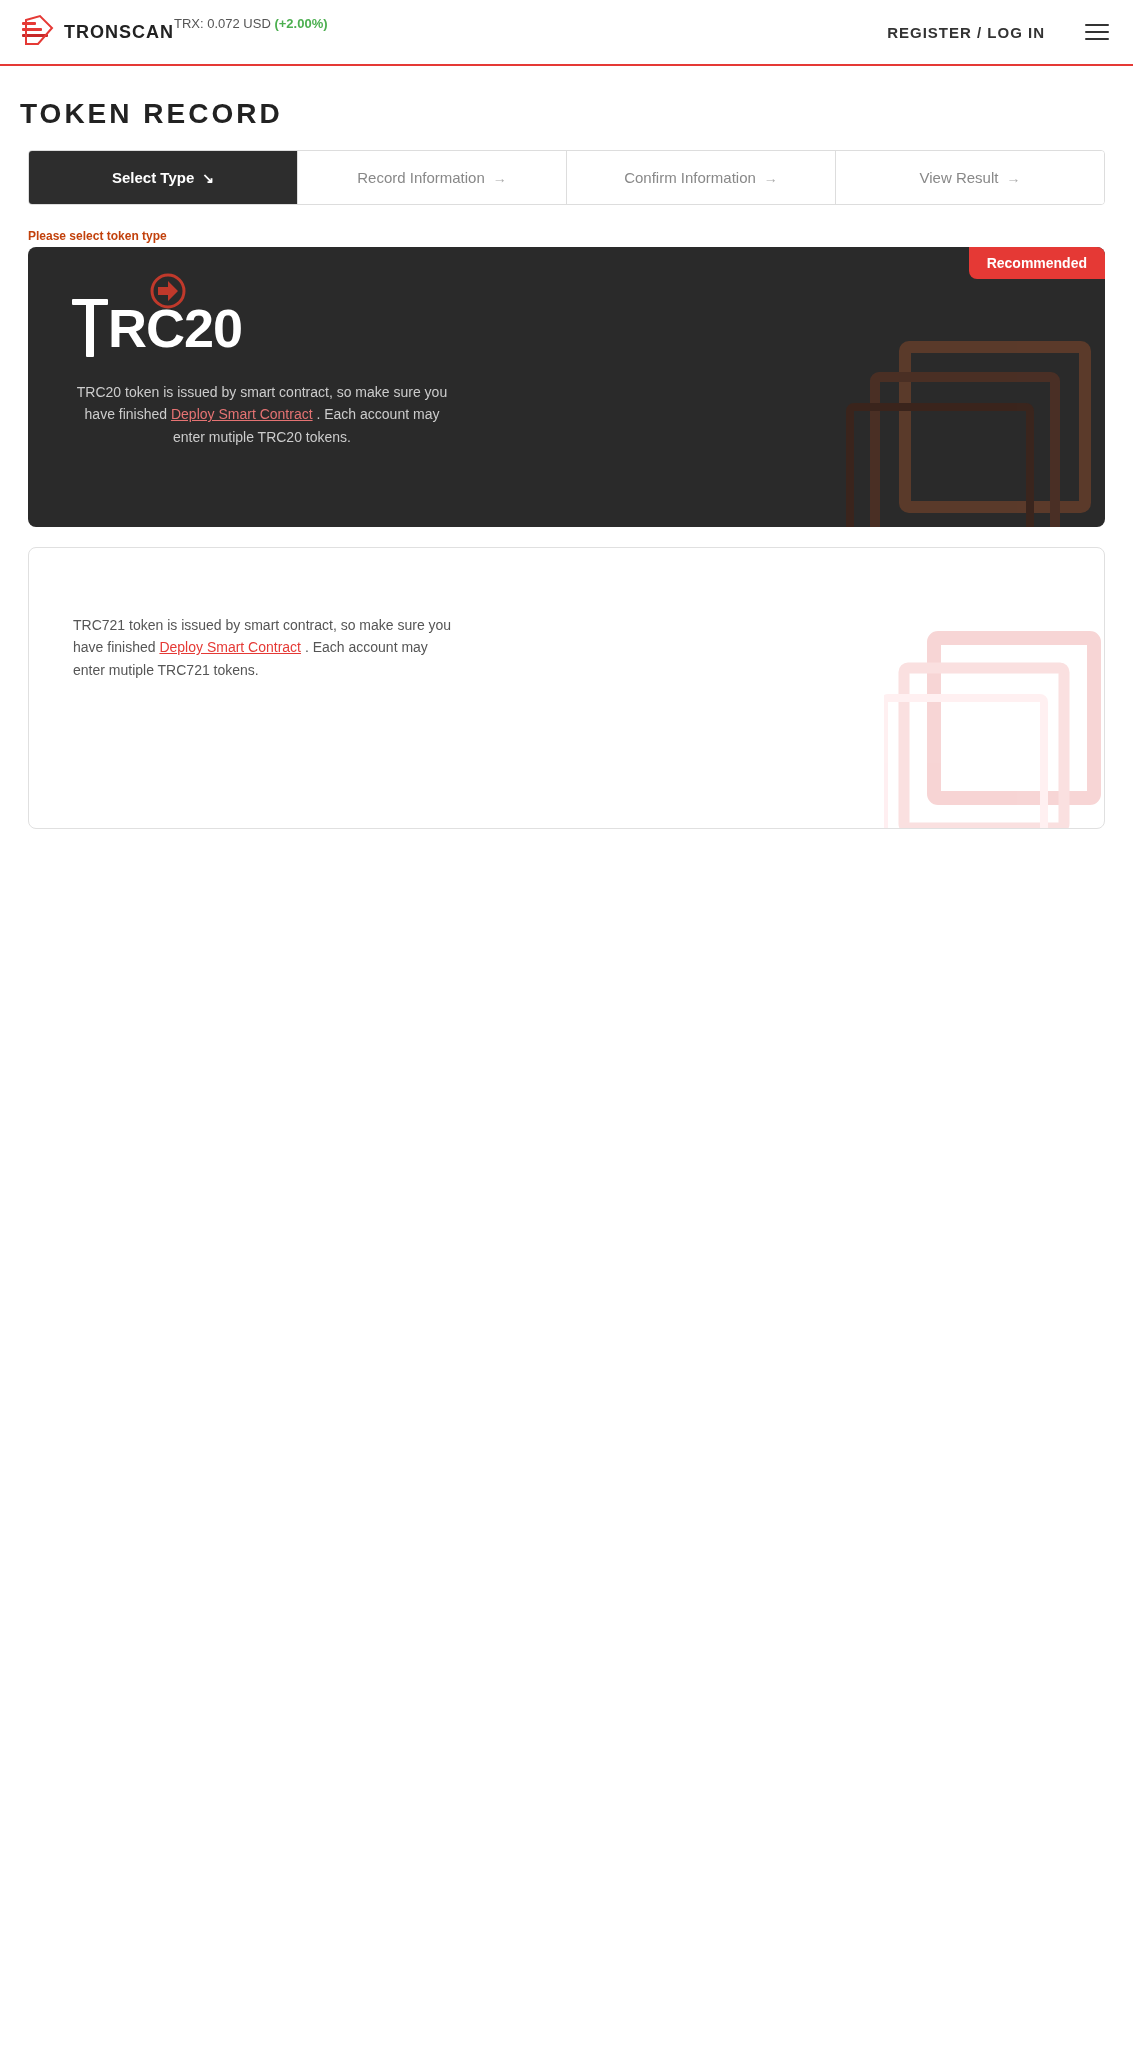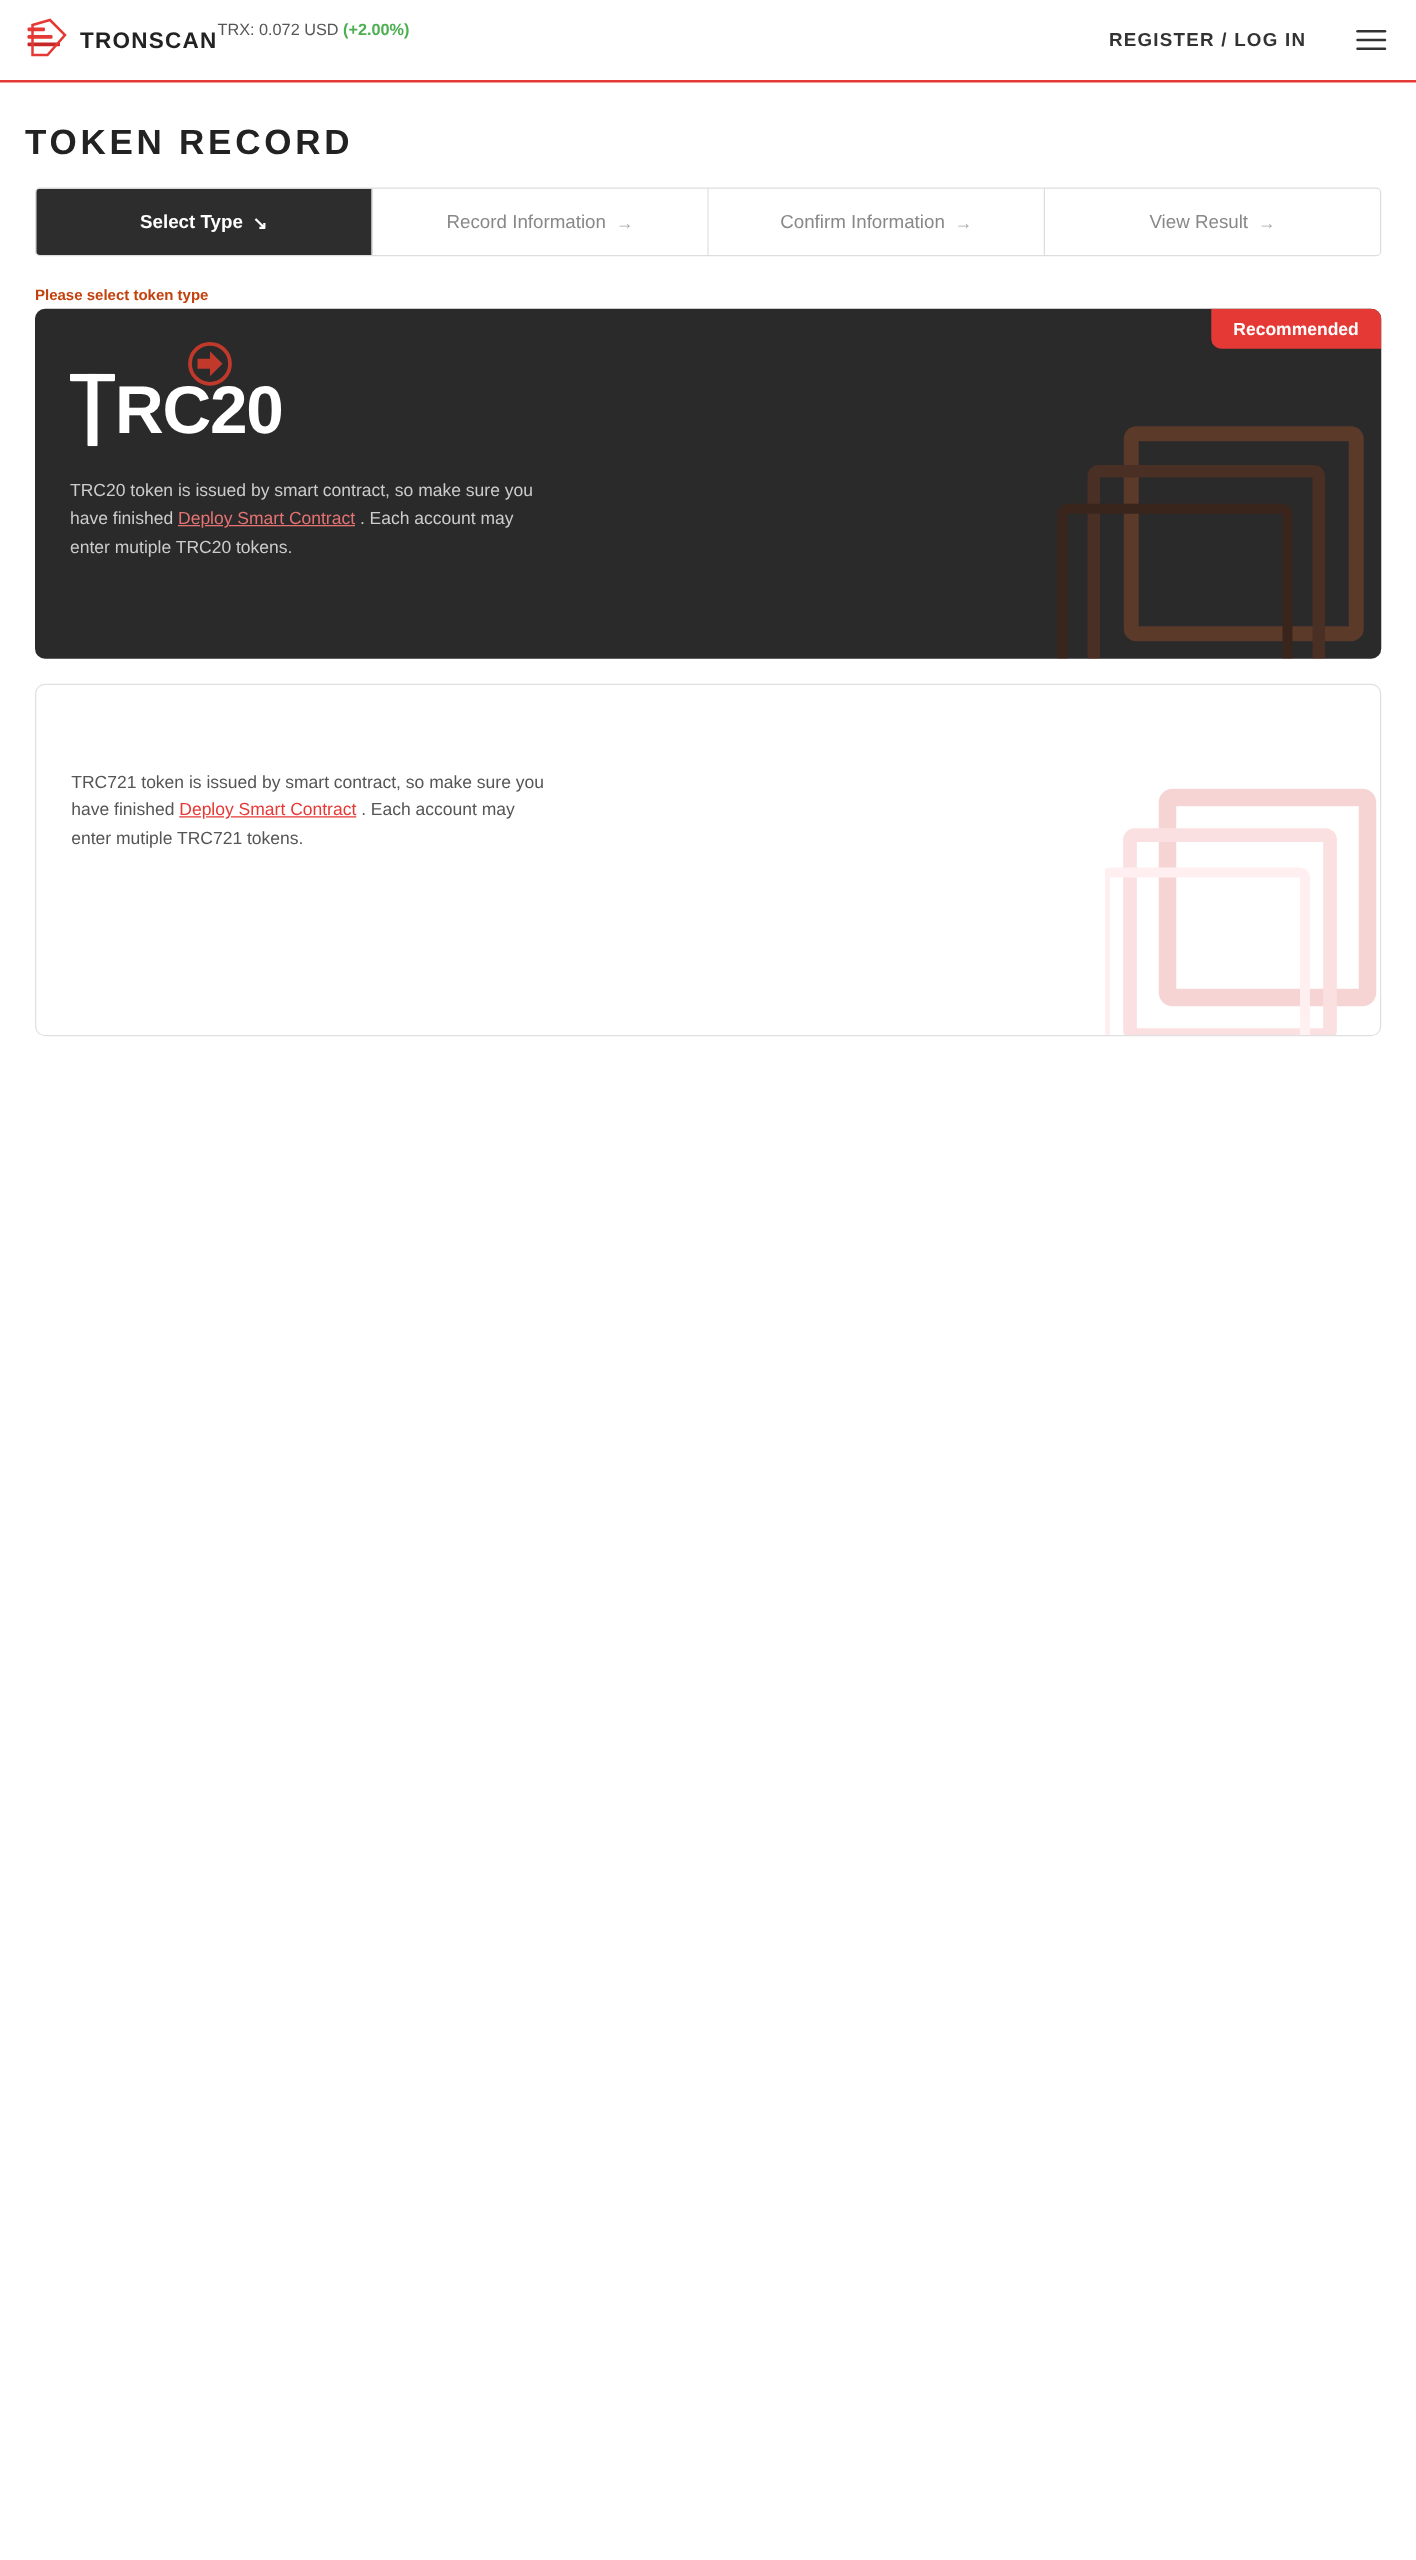--- a/index.html
+++ b/index.html
@@ -159,41 +159,42 @@
     .token-card {
       border-radius: 8px;
       overflow: hidden;
       margin-bottom: 20px;
       position: relative;
       cursor: pointer;
     }
 
     .token-card-trc20 {
       background: #2a2a2a;
+      text-align: center;
     }
 
     .token-card-trc721 {
       background: #fff;
       border: 1px solid #e0e0e0;
     }
 
     .recommended-badge {
       position: absolute;
       top: 0;
       right: 0;
       background: #e53935;
       color: #fff;
       font-size: 14px;
       font-weight: 600;
       padding: 8px 18px;
       border-bottom-left-radius: 8px;
     }
 
     .card-body {
-      padding: 32px 28px 28px;
+      padding: 32px 44px 28px;
       position: relative;
       min-height: 280px;
     }
 
     
     .trc20-logo {
       display: flex;
       align-items: center;
       margin-bottom: 24px;
       margin-top: 20px;

